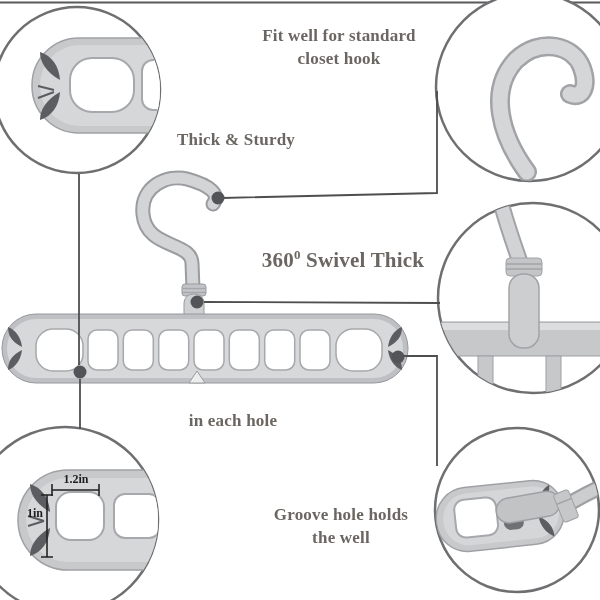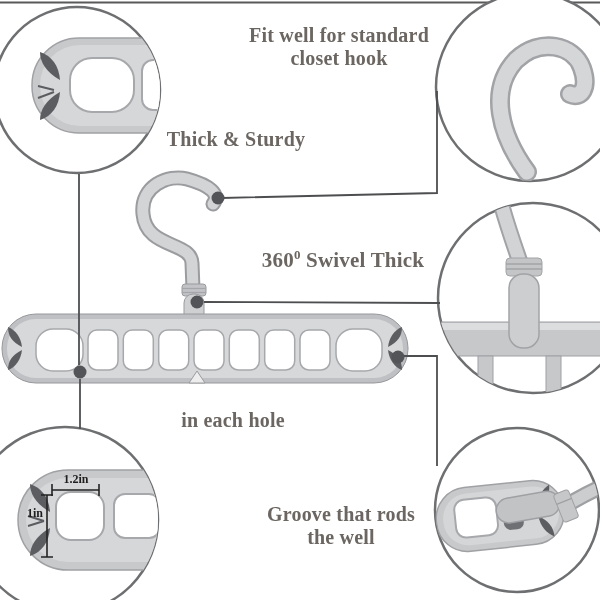--- a/index.html
+++ b/index.html
@@ -3,21 +3,21 @@
 <meta charset="utf-8">
 <style>
   html,body{margin:0;padding:0;background:#ffffff;}
   .stage{
     position:relative;width:600px;height:600px;background:#ffffff;
     overflow:hidden;font-family:"Liberation Serif","DejaVu Serif",serif;
   }
   .stage svg{position:absolute;left:0;top:0;}
   .caption{
     position:absolute;text-align:center;font-weight:bold;color:#6b6661;
-    font-size:20px;line-height:23px;letter-spacing:0.2px;
+    font-size:17px;line-height:23px;letter-spacing:0.2px;
   }
   .caption sup{font-size:13px;line-height:0;}
   .measure{
     position:absolute;text-align:center;font-weight:bold;color:#1e1e1e;
     font-size:12px;line-height:16px;
   }
 </style>
 </head>
 <body>
 
@@ -179,20 +179,20 @@
 
   <div class="caption" style="left:252px;top:249px;width:182px;font-size:21px;">
     <span>360</span><sup>0</sup><span> Swivel Thick</span>
   </div>
 
   <div class="caption" style="left:118px;top:409px;width:230px;">
     <div>in each hole</div>
   </div>
 
   <div class="caption" style="left:250px;top:503px;width:182px;">
-    <div>Groove that rods</div>
+    <div>Groove hole holds</div>
     <div>the well</div>
   </div>
 
   <div class="measure" style="left:48px;top:471px;width:56px;">1.2in</div>
   <div class="measure" style="left:20px;top:505px;width:30px;">1in</div>
 
 </div>
 
 </body></html>

